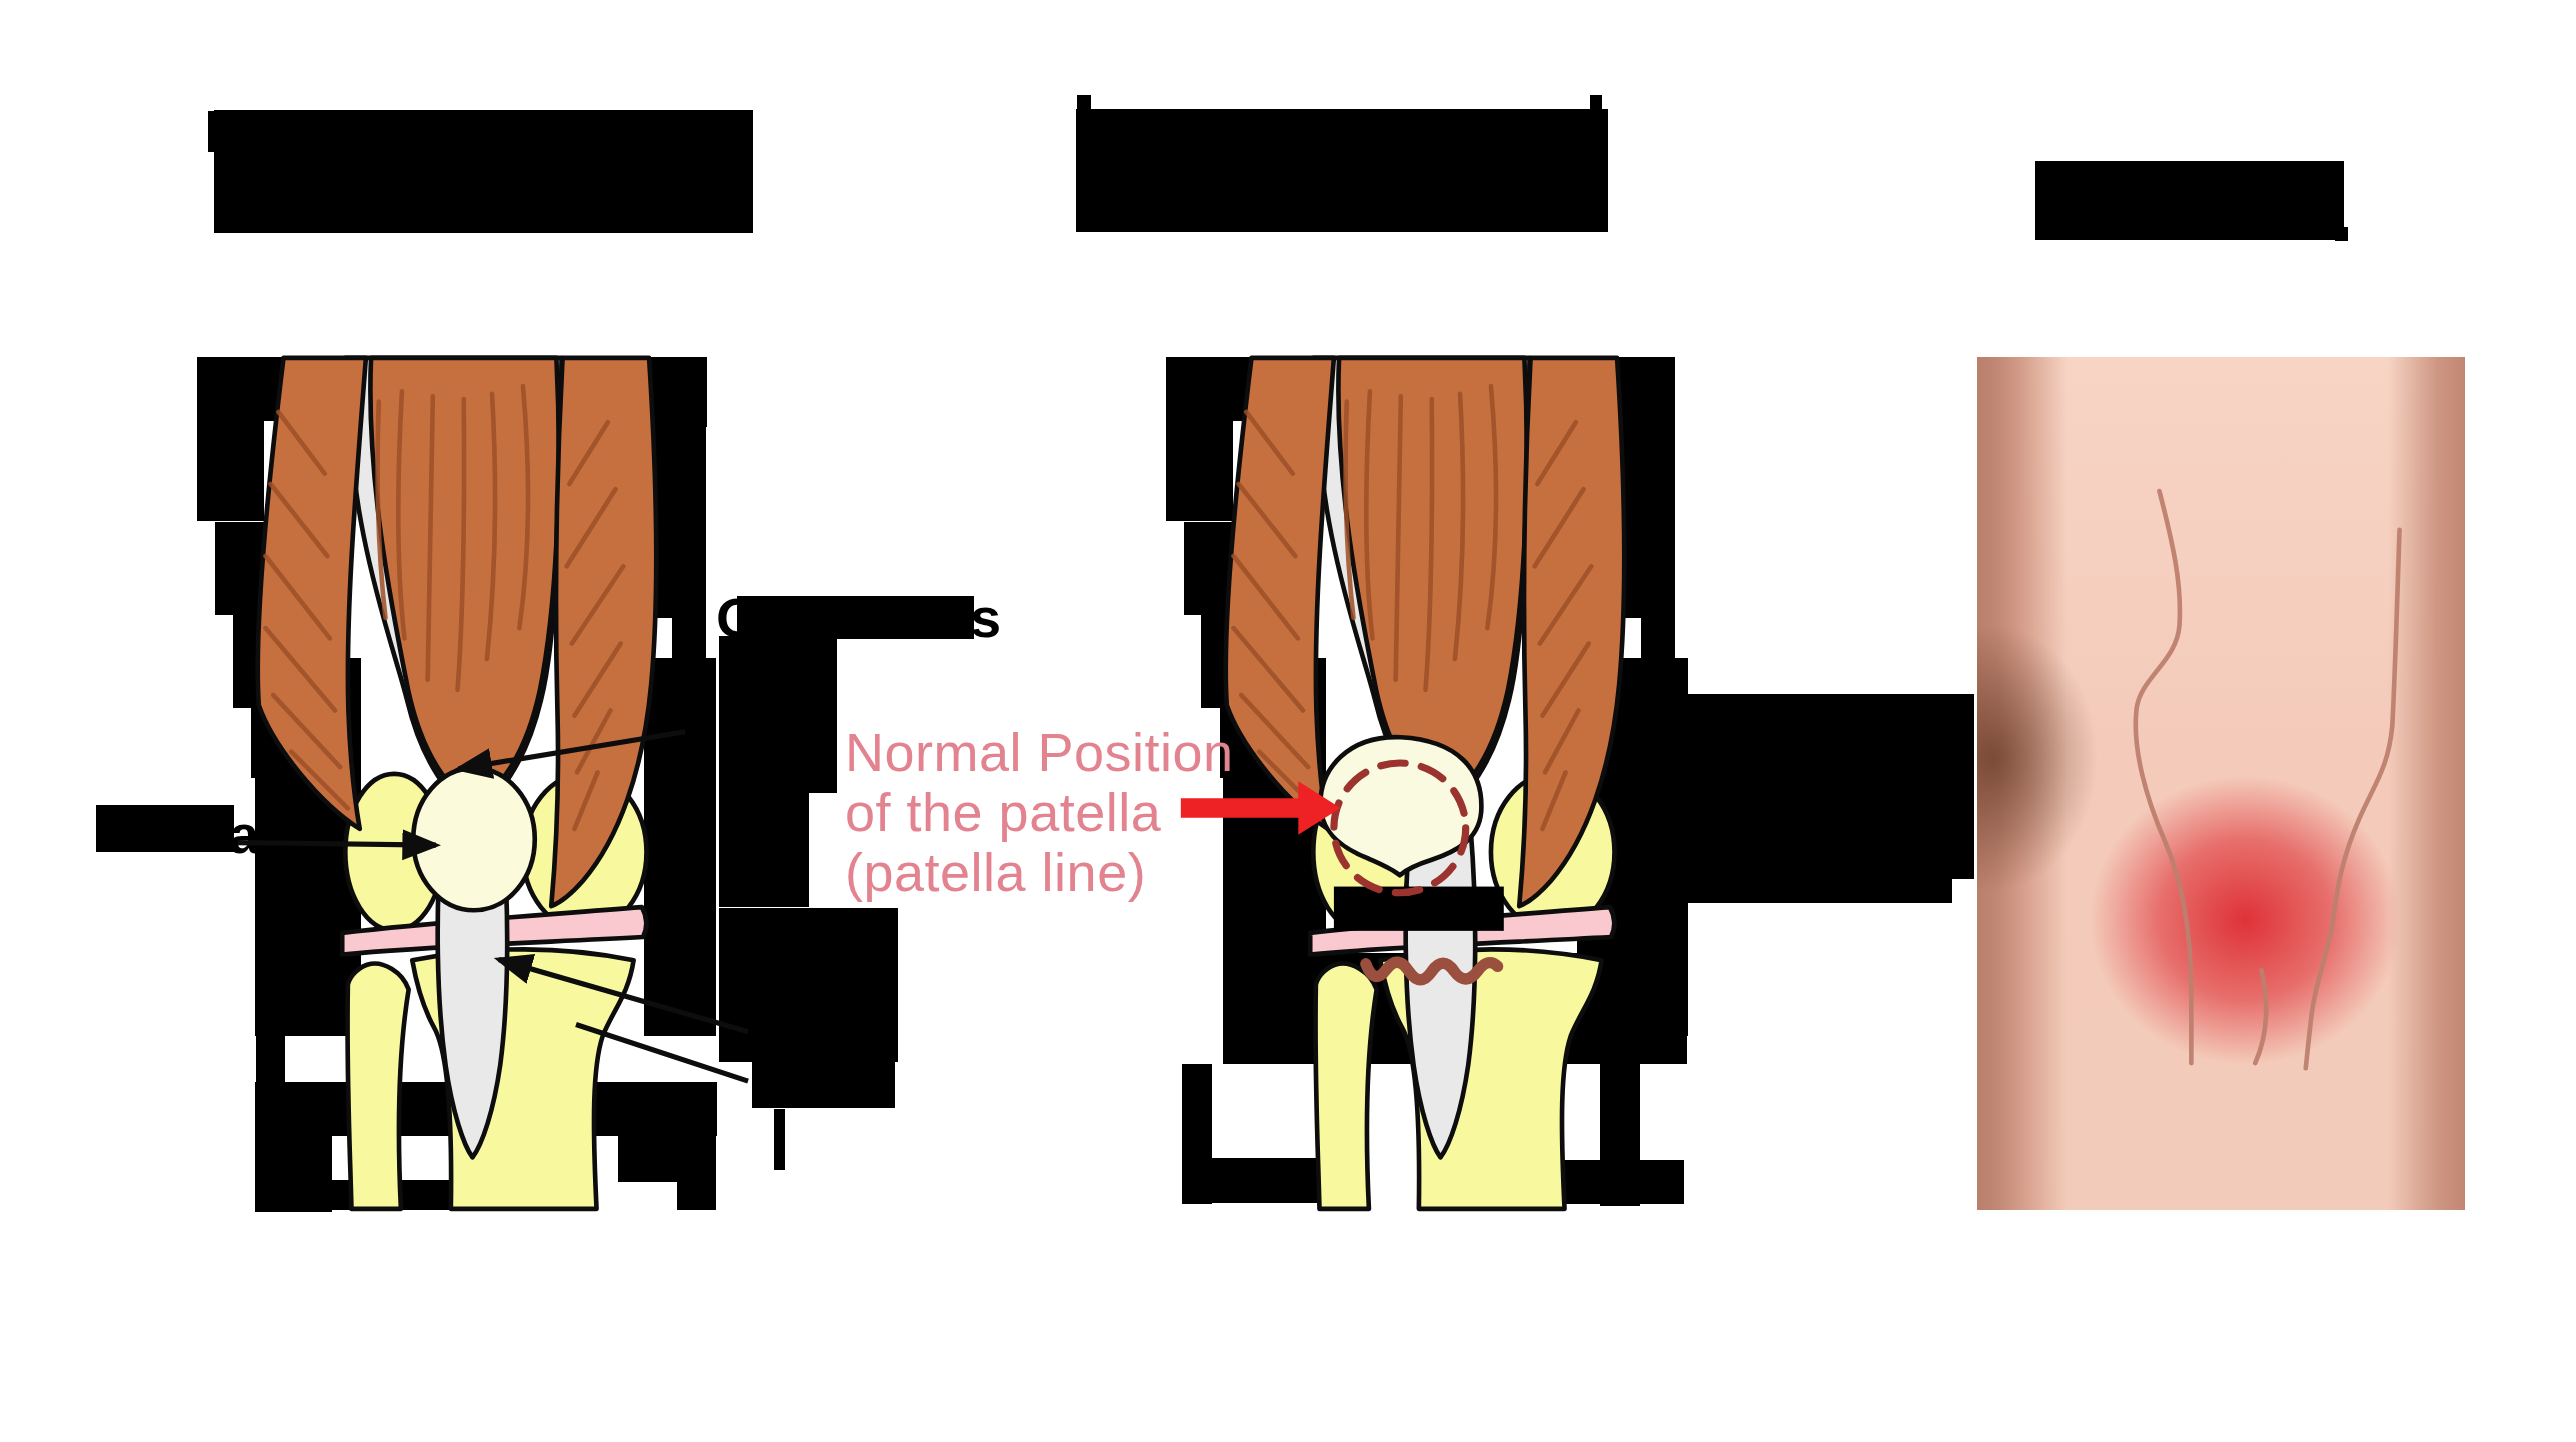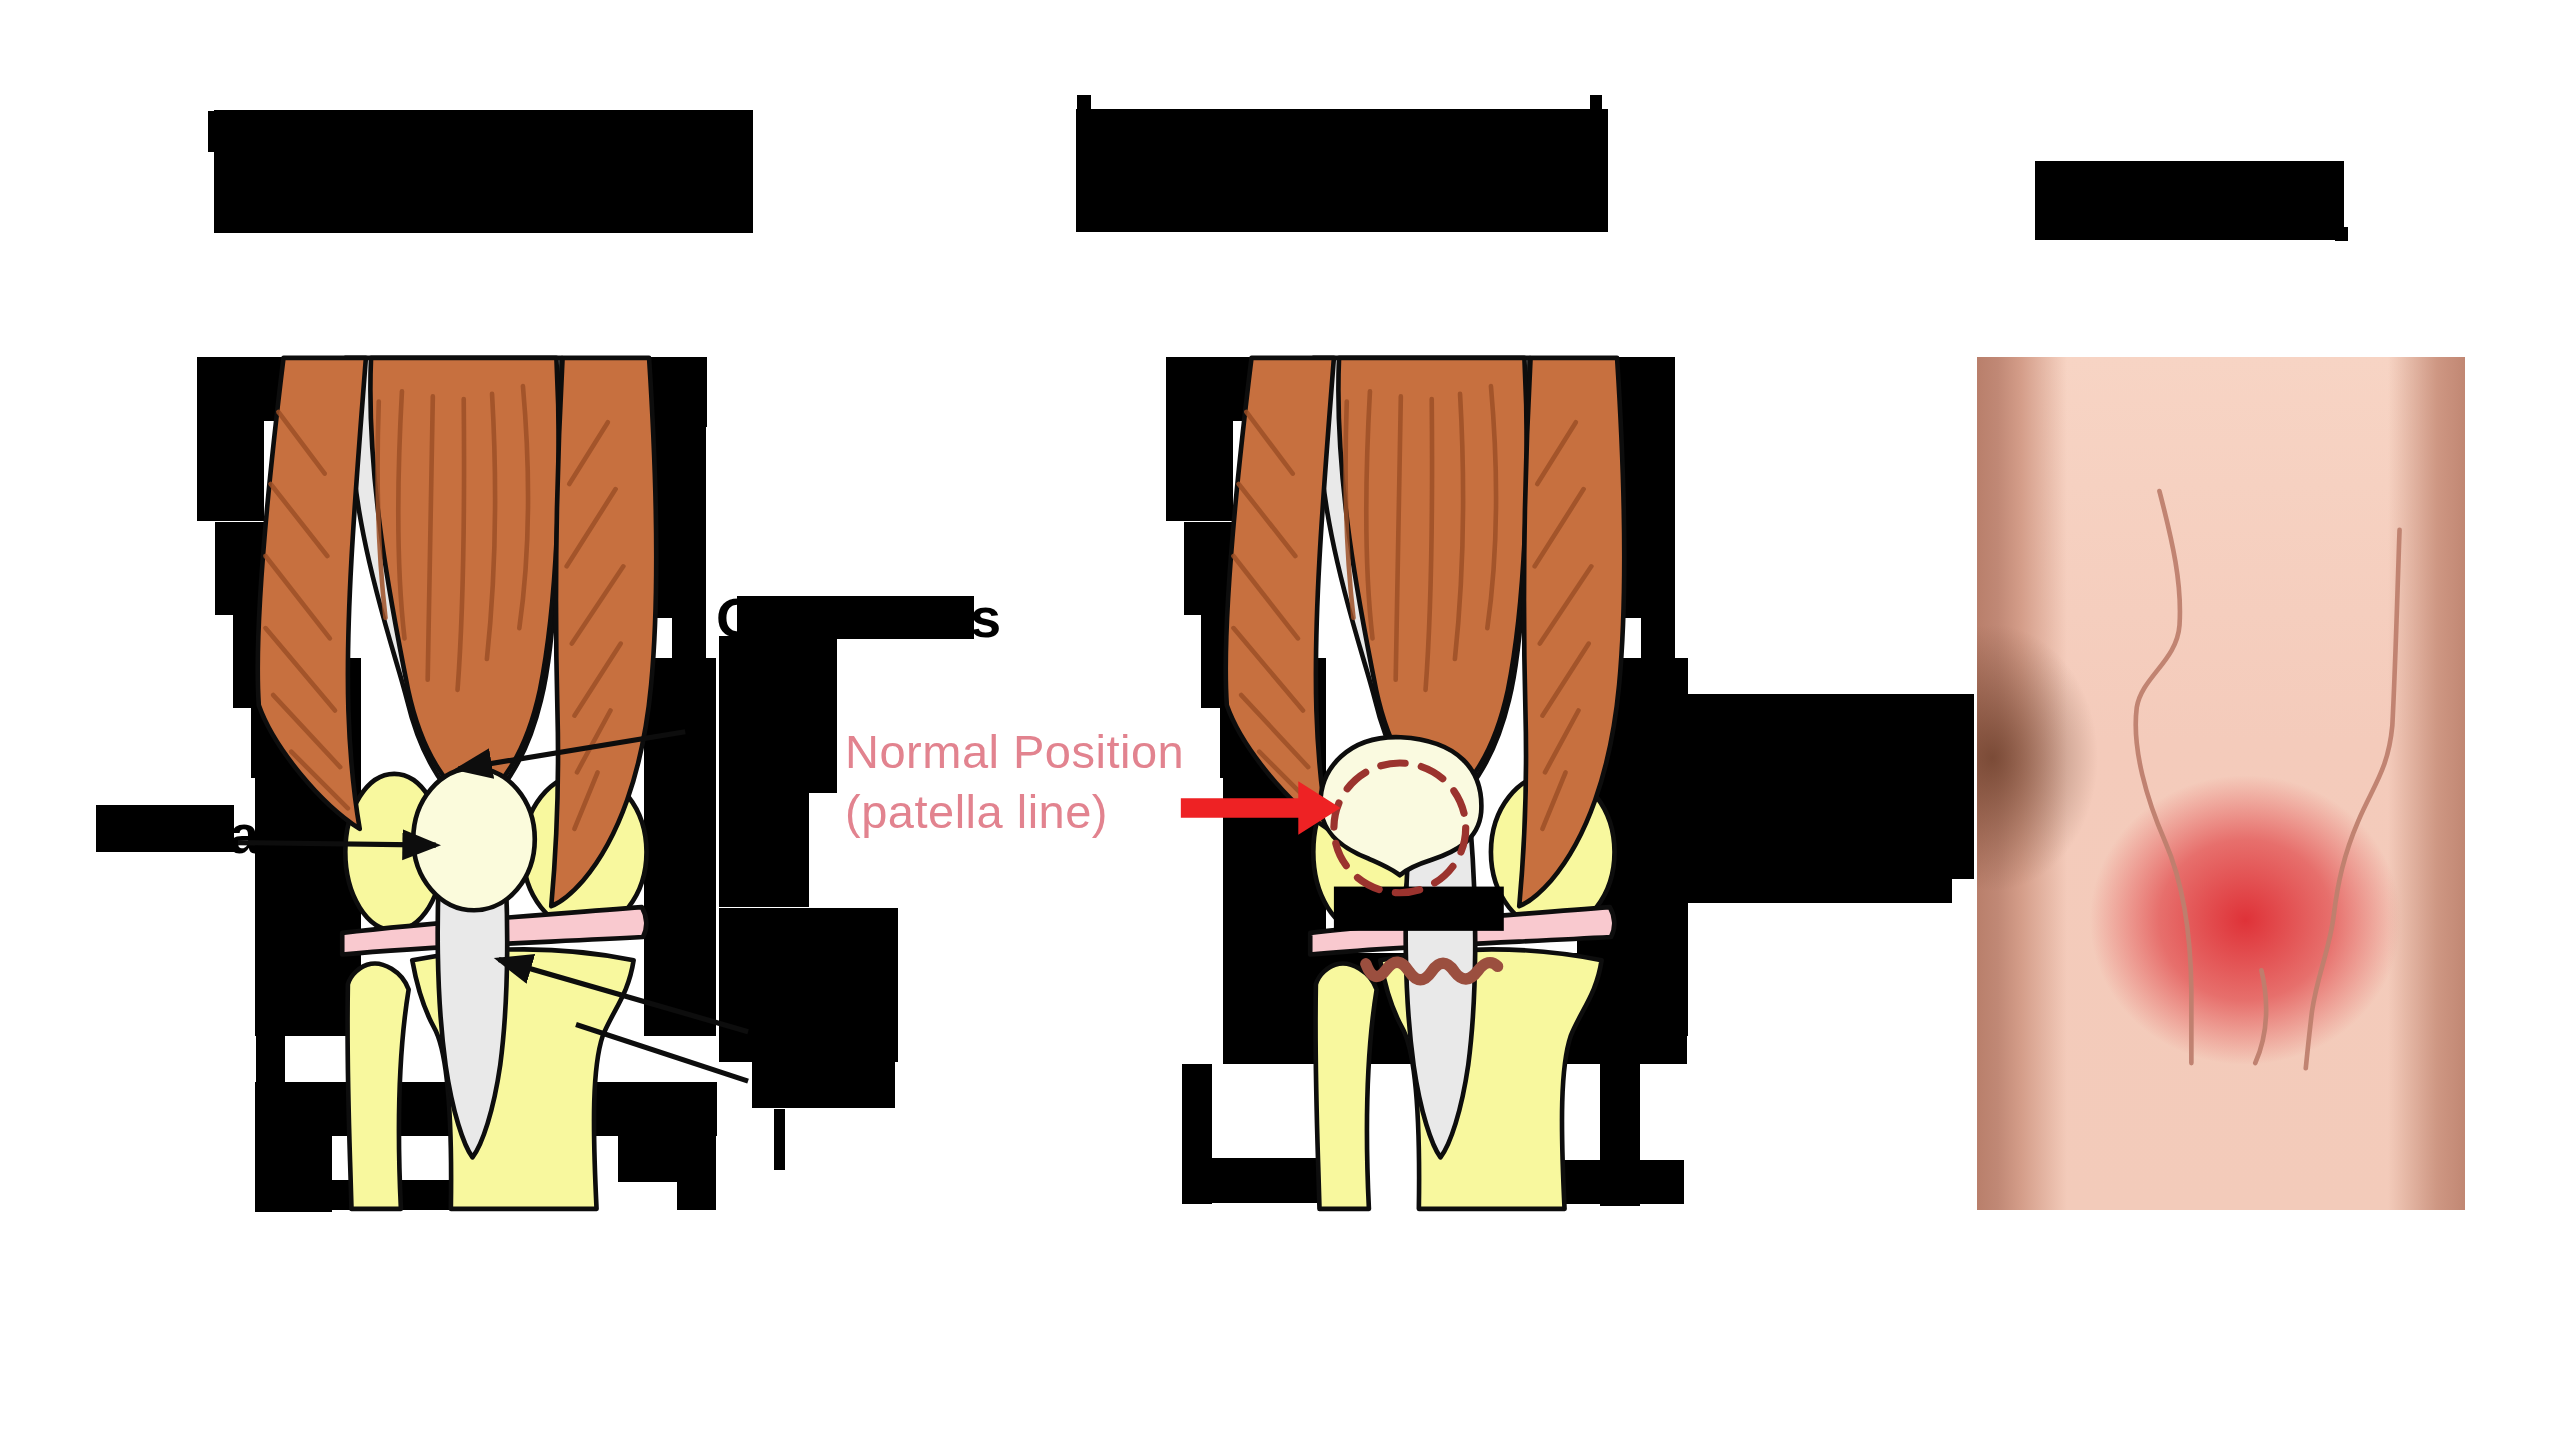--- a/index.html
+++ b/index.html
@@ -1,20 +1,20 @@
 <!DOCTYPE html>
 <html style="font-size:8.2px"><head>
 <meta charset="utf-8">
 <style>
   html,body{margin:0;padding:0;background:#fff;}
   #canvas{position:relative;width:2576px;height:1443px;background:#ffffff;overflow:hidden;
           font-family:"Liberation Sans", sans-serif;}
   .bar{position:absolute;background:#000;}
   .frag{position:absolute;color:#000;font-weight:bold;line-height:1;}
-  #annotation{position:absolute;left:845px;top:722px;color:#E2838F;font-size:47px;
+  #annotation{position:absolute;left:845px;top:722px;color:#E2838F;font-size:54px;
               line-height:60px;font-weight:500;letter-spacing:0.5px;white-space:nowrap;}
   #photo-panel{position:absolute;left:1977px;top:357px;width:488px;height:853px;
     background:
       radial-gradient(ellipse 155px 196px at 15.5px 47%, rgba(100,55,35,.75), rgba(116,70,51,0) 68%),
       linear-gradient(90deg, #B97F6B 0px, #C08875 20.6px, #D49D89 44px, rgba(217,162,142,0) 90px),
       linear-gradient(270deg, #C18773 0px, #CE9783 28px, rgba(206,151,131,0) 77px),
       radial-gradient(ellipse 216px 201px at 55% 66%, #DF3238 0%, rgba(223,55,60,.62) 40%, rgba(223,55,60,0) 72%),
       linear-gradient(180deg, #F7D4C4 0%, #F4CBBB 45%, #F3CBBA 100%);
   }
   svg{position:absolute;overflow:visible;}
@@ -151,20 +151,21 @@
       <g class="contour">
         <path d="M354,260 C380,360 398,440 393,520 C388,590 320,620 310,680 C300,760 330,860 365,940 C400,1020 415,1120 416,1230 L416,1370"></path>
         <path d="M820,335 C815,480 812,600 806,715 C798,800 770,830 740,900 C712,965 700,1020 692,1085 C684,1150 660,1200 650,1270 C644,1320 640,1360 638,1380"></path>
         <path d="M552,1190 C568,1260 562,1320 540,1370"></path>
       </g>
     </svg>
   </div>
 
   <div id="annotation">
     <span style="display:block">Normal Position</span>
+    <span style="display:block">of the patella</span>
     <span style="display:block">(patella line)</span>
   </div>
 
   <svg style="left:0;top:0" width="2576" height="1443" viewBox="0 0 5000 2800">
     <defs>
       <marker id="ah" markerWidth="9" markerHeight="8" refX="6.5" refY="3" orient="auto" markerUnits="strokeWidth">
         <path d="M0,0 L7.5,3 L0,6 Z" fill="#0d0d0d"></path>
       </marker>
     </defs>
     <path class="arrowline" marker-end="url(#ah)" d="M1330,1420 L890,1492"></path>

